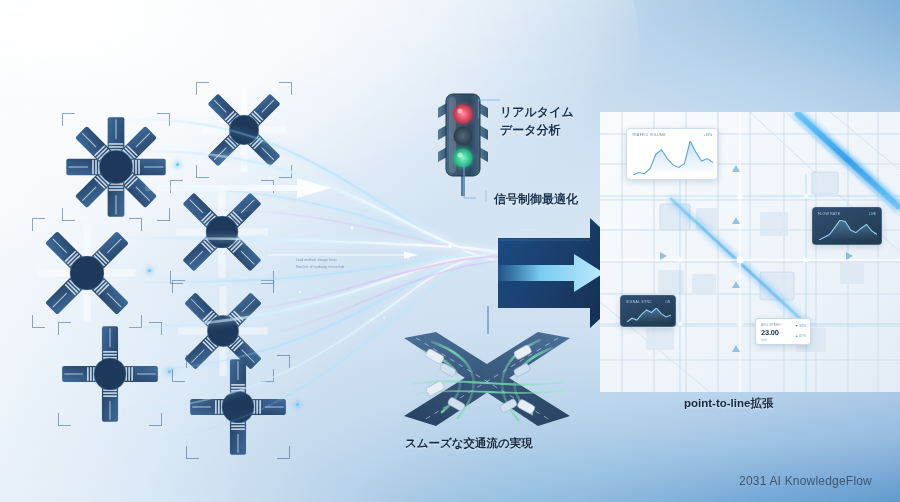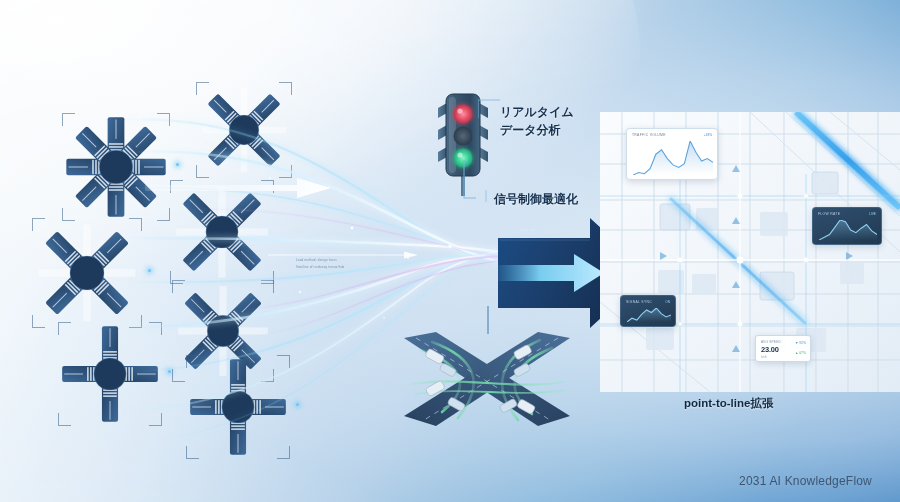--- a/index.html
+++ b/index.html
@@ -82,21 +82,21 @@
   .card.light { background:rgba(255,255,255,0.96); border:1px solid rgba(200,218,235,0.9); }
   .card.dark  { background:linear-gradient(160deg,#2f4f70,#21394f); border:1px solid rgba(120,160,195,0.35); }
   .card-title { position:absolute; font-size:3.4px; letter-spacing:0.3px; }
   .card.light .card-title { color:#6b8199; }
   .card.dark  .card-title { color:#b7cee2; }
   .card-badge { position:absolute; font-size:3.2px; }
   .card.light .card-badge { color:#3f86c8; }
   .card.dark  .card-badge { color:#8fd0f5; }
 
   .statcard {
-    position:absolute; left:755px; top:335px; width:56px; height:27px;
+    position:absolute; left:755px; top:318px; width:56px; height:27px;
     background:rgba(255,255,255,0.95); border:1px solid rgba(198,216,233,0.95);
     border-radius:3px; box-shadow:0 2px 6px rgba(26,60,98,0.16);
   }
   .stat-label { position:absolute; left:5px; top:4px; font-size:3.2px; color:#8093a8; letter-spacing:0.2px; }
   .stat-value { position:absolute; left:5px; top:9px; font-size:7.5px; font-weight:700; color:#20374f; letter-spacing:-0.2px; }
   .stat-sub   { position:absolute; left:5px; top:19px; font-size:2.8px; color:#9fb0c2; }
   .stat-m1 { position:absolute; right:4px; top:5px; font-size:3.4px; color:#3f9ad8; }
   .stat-m2 { position:absolute; right:4px; top:15px; font-size:3.4px; color:#4fae7a; }
 
   
@@ -913,16 +913,17 @@
         <g fill="#cfe0ee" stroke="#9fb4c8" stroke-width="0.6">
           <rect x="46" y="68" width="17" height="8" rx="3" transform="rotate(29 54 72)"></rect>
           <rect x="98" y="70" width="17" height="8" rx="3" transform="rotate(-29 106 74)"></rect>
           <rect x="112" y="34" width="16" height="8" rx="3" transform="rotate(-29 120 38)"></rect>
           <rect x="38" y="34" width="16" height="8" rx="3" transform="rotate(29 46 38)"></rect>
         </g>
       </g>
     </svg>
   </div>
 
+  <div class="cap cap-flow">スムーズな交通流の実現</div>
   <div class="cap cap-p2l">point-to-line拡張</div>
 
   <div class="footer">2031 AI KnowledgeFlow</div>
 </div>
 
 </body></html>

